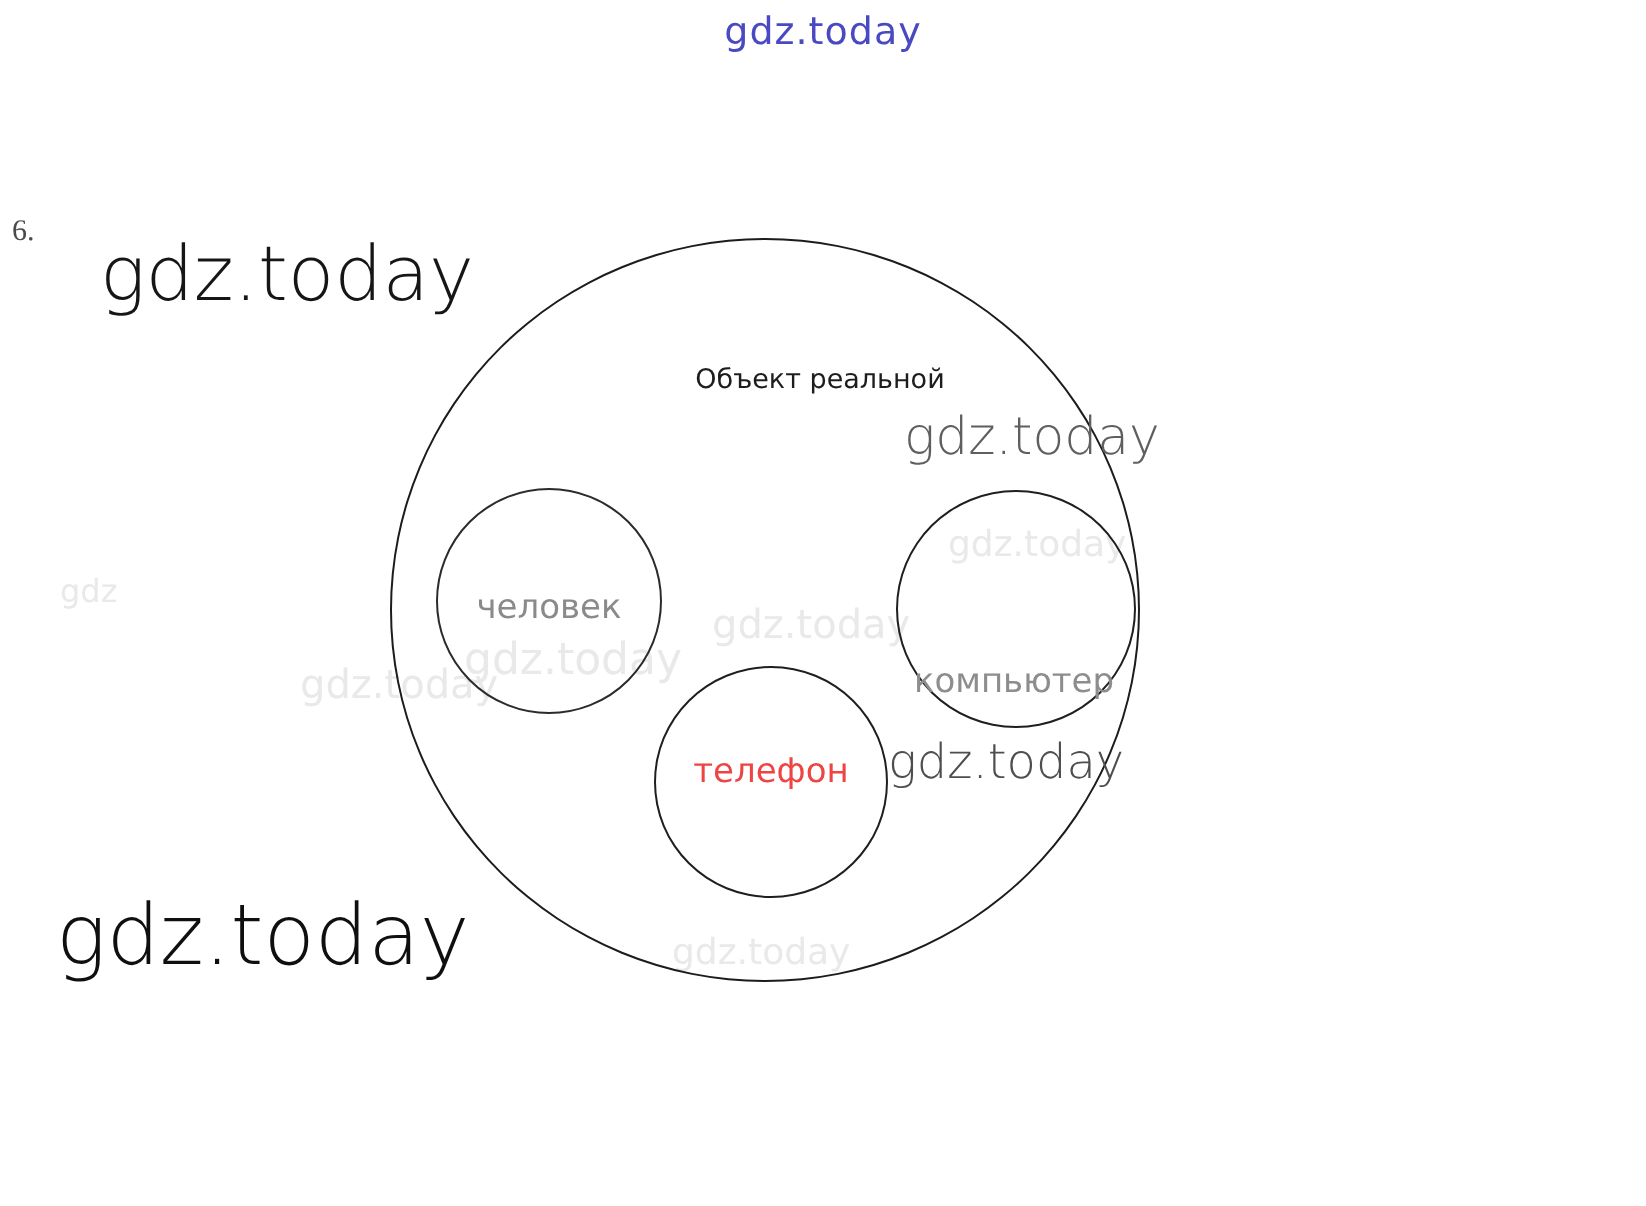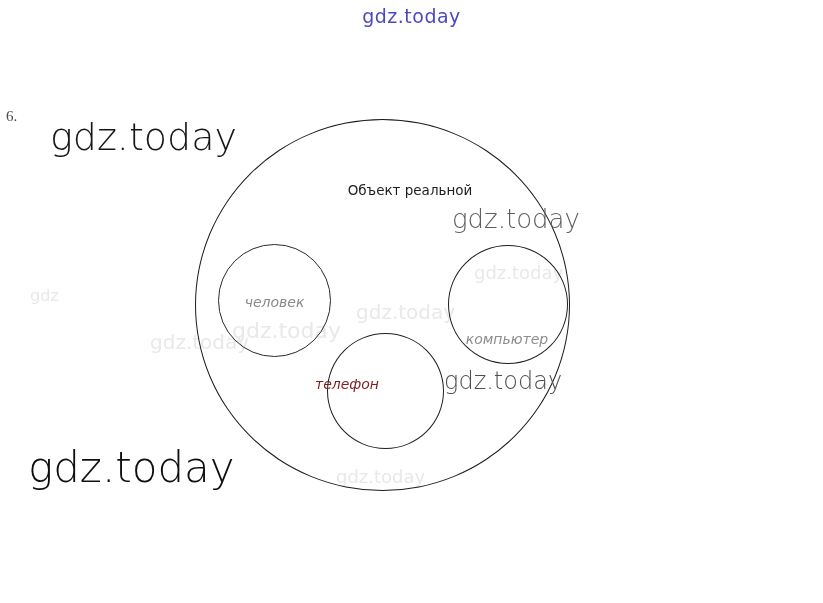--- a/index.html
+++ b/index.html
@@ -92,45 +92,44 @@
     width: 220px;
     font-family: "DejaVu Sans", sans-serif;
     font-size: 13.5px;
     line-height: 21px;
     color: #1d1d1d;
     text-align: center;
   }
   .inner-label {
     position: absolute;
     font-family: "DejaVu Sans", sans-serif;
-    font-size: 14px;
-    white-space: nowrap;
-    font-style: italic;
+    font-size: 17px;
+    white-space: nowrap;
   }
   .label-chelovek {
     left: 218px;
     top: 294px;
     width: 113px;
     text-align: center;
     color: #8a8a8a;
   }
   .label-computer {
     left: 444px;
     top: 295px;
     width: 126px;
     text-align: center;
     color: #8d8d8d;
     margin-top: 36px;
   }
   .label-telefon {
-    left: 315px;
+    left: 327px;
     top: 376px;
     width: 117px;
-    text-align: left;
-    color: #7f1d1d;
+    text-align: center;
+    color: #ef4444;
   }
 
   
   .wm {
     position: absolute;
     font-family: "DejaVu Sans", sans-serif;
     font-weight: 300;
     white-space: nowrap;
     letter-spacing: 0px;
   }

